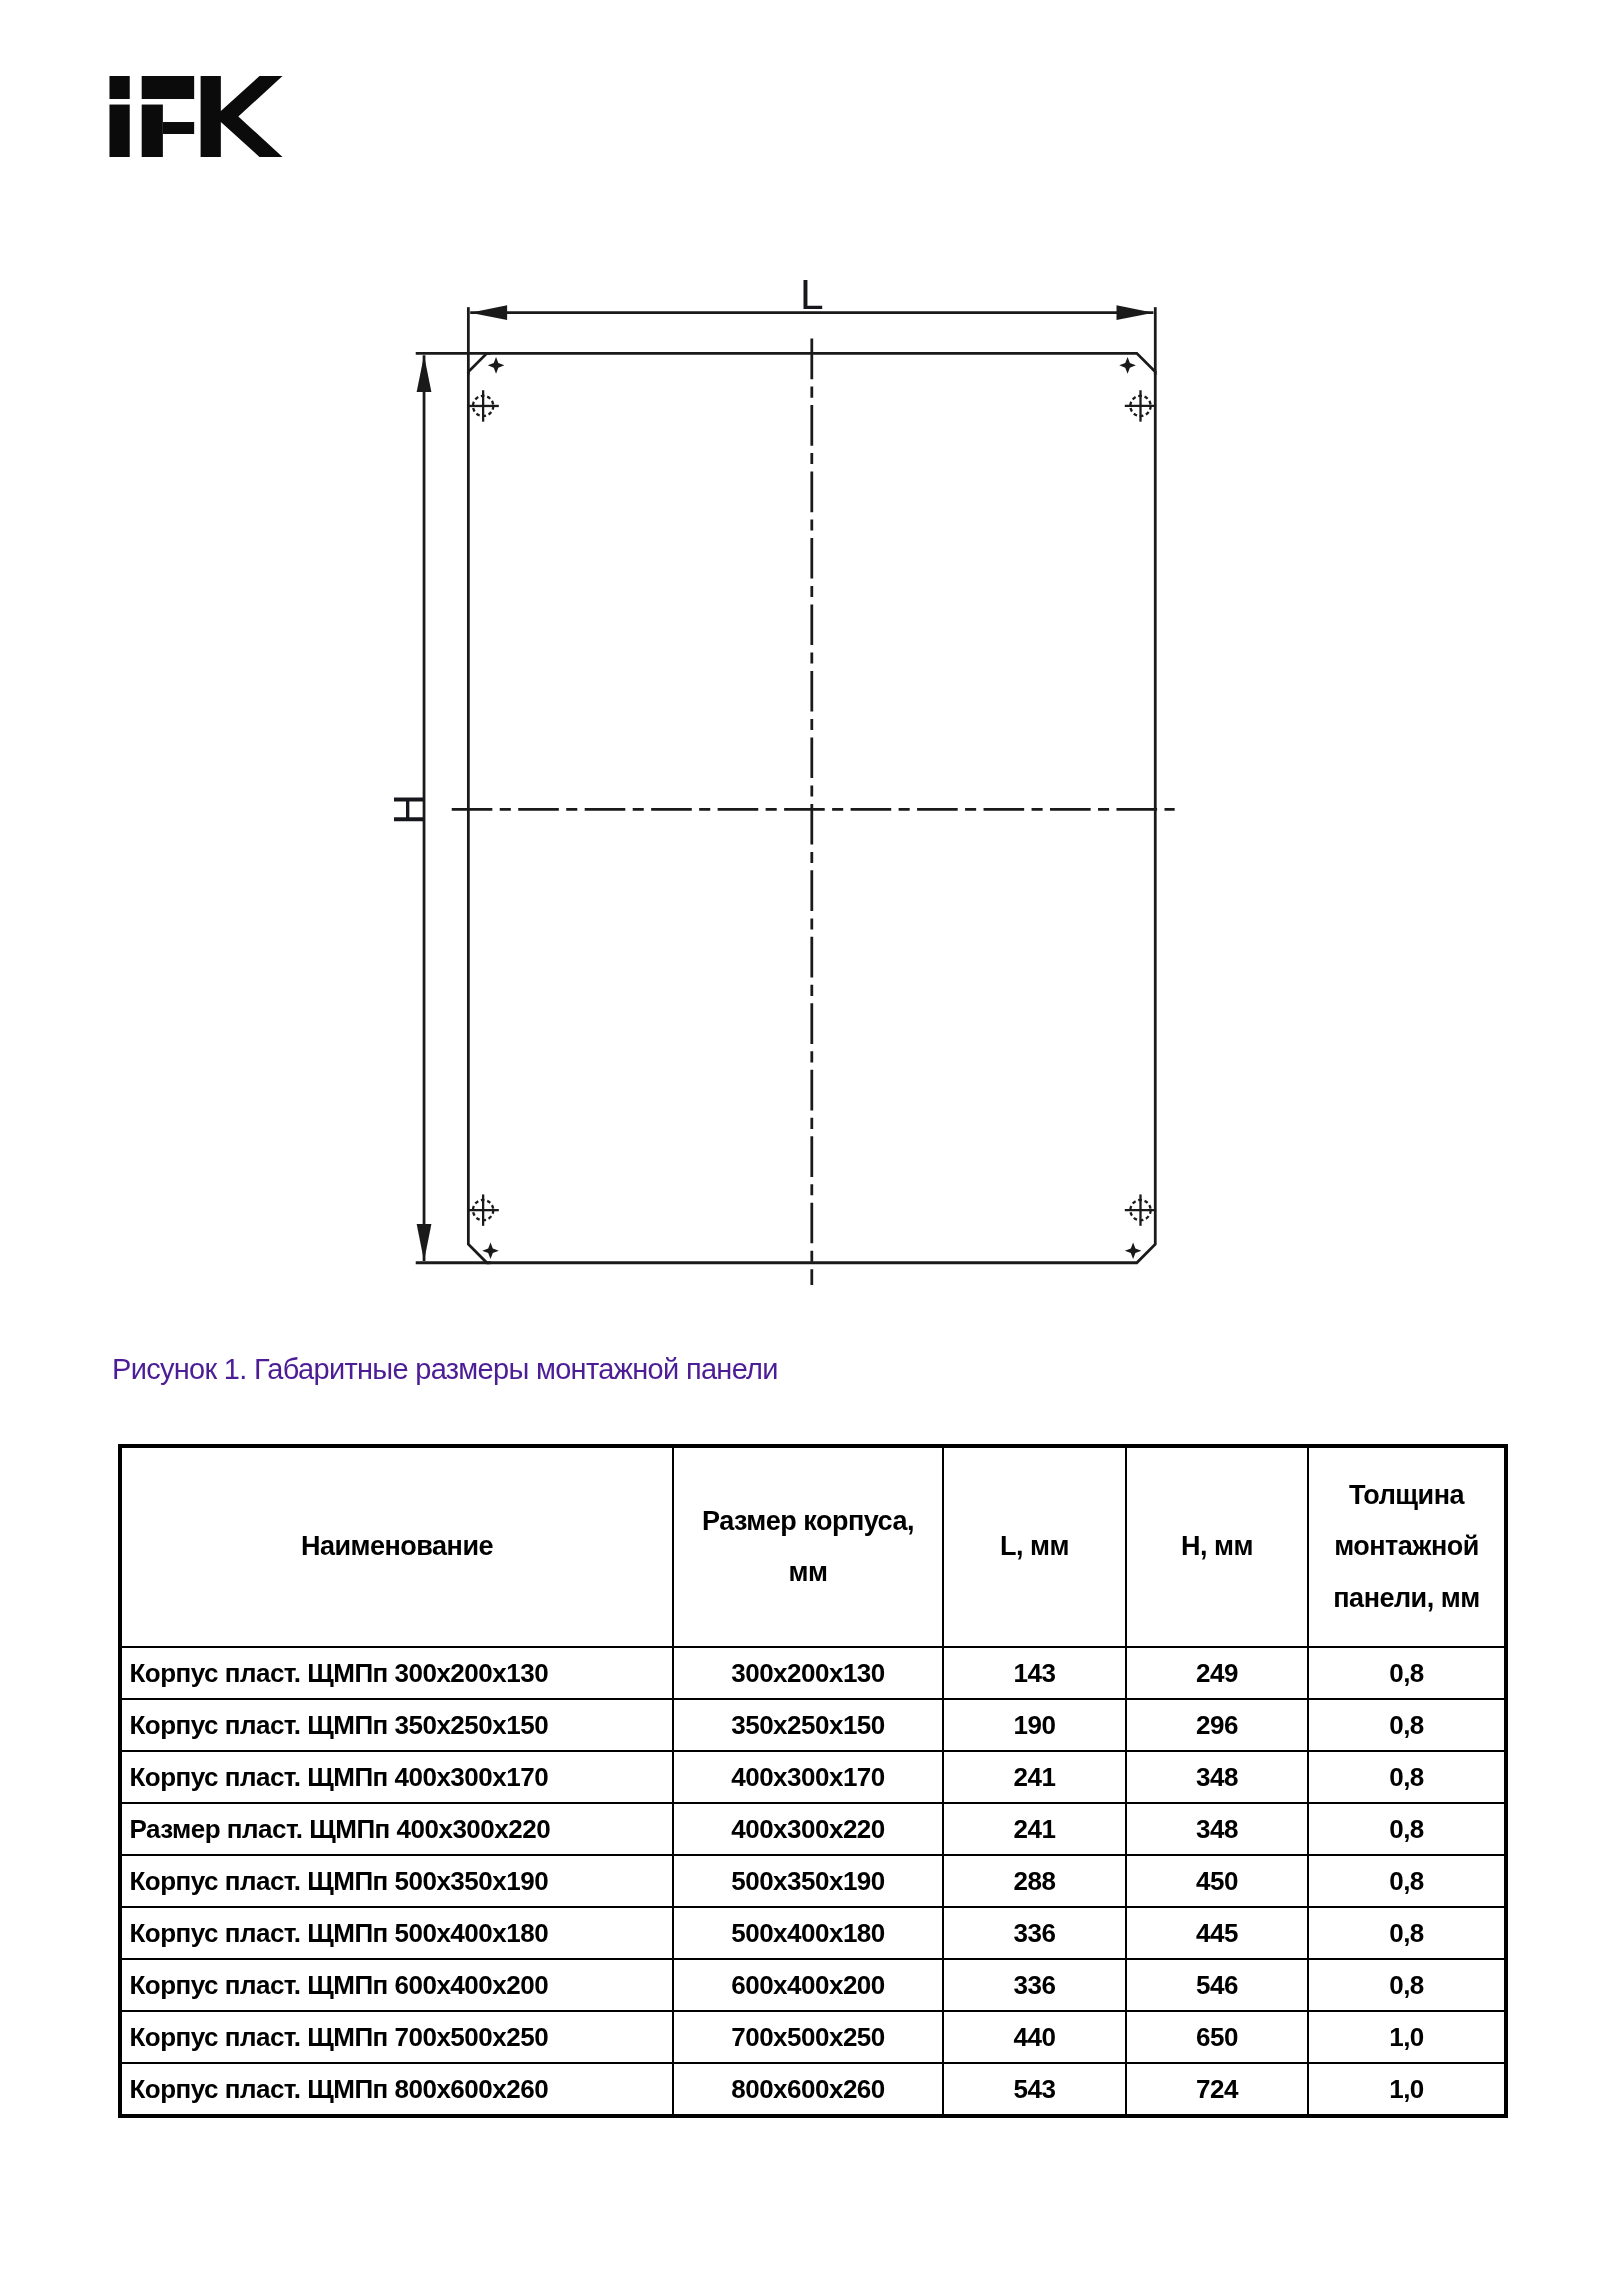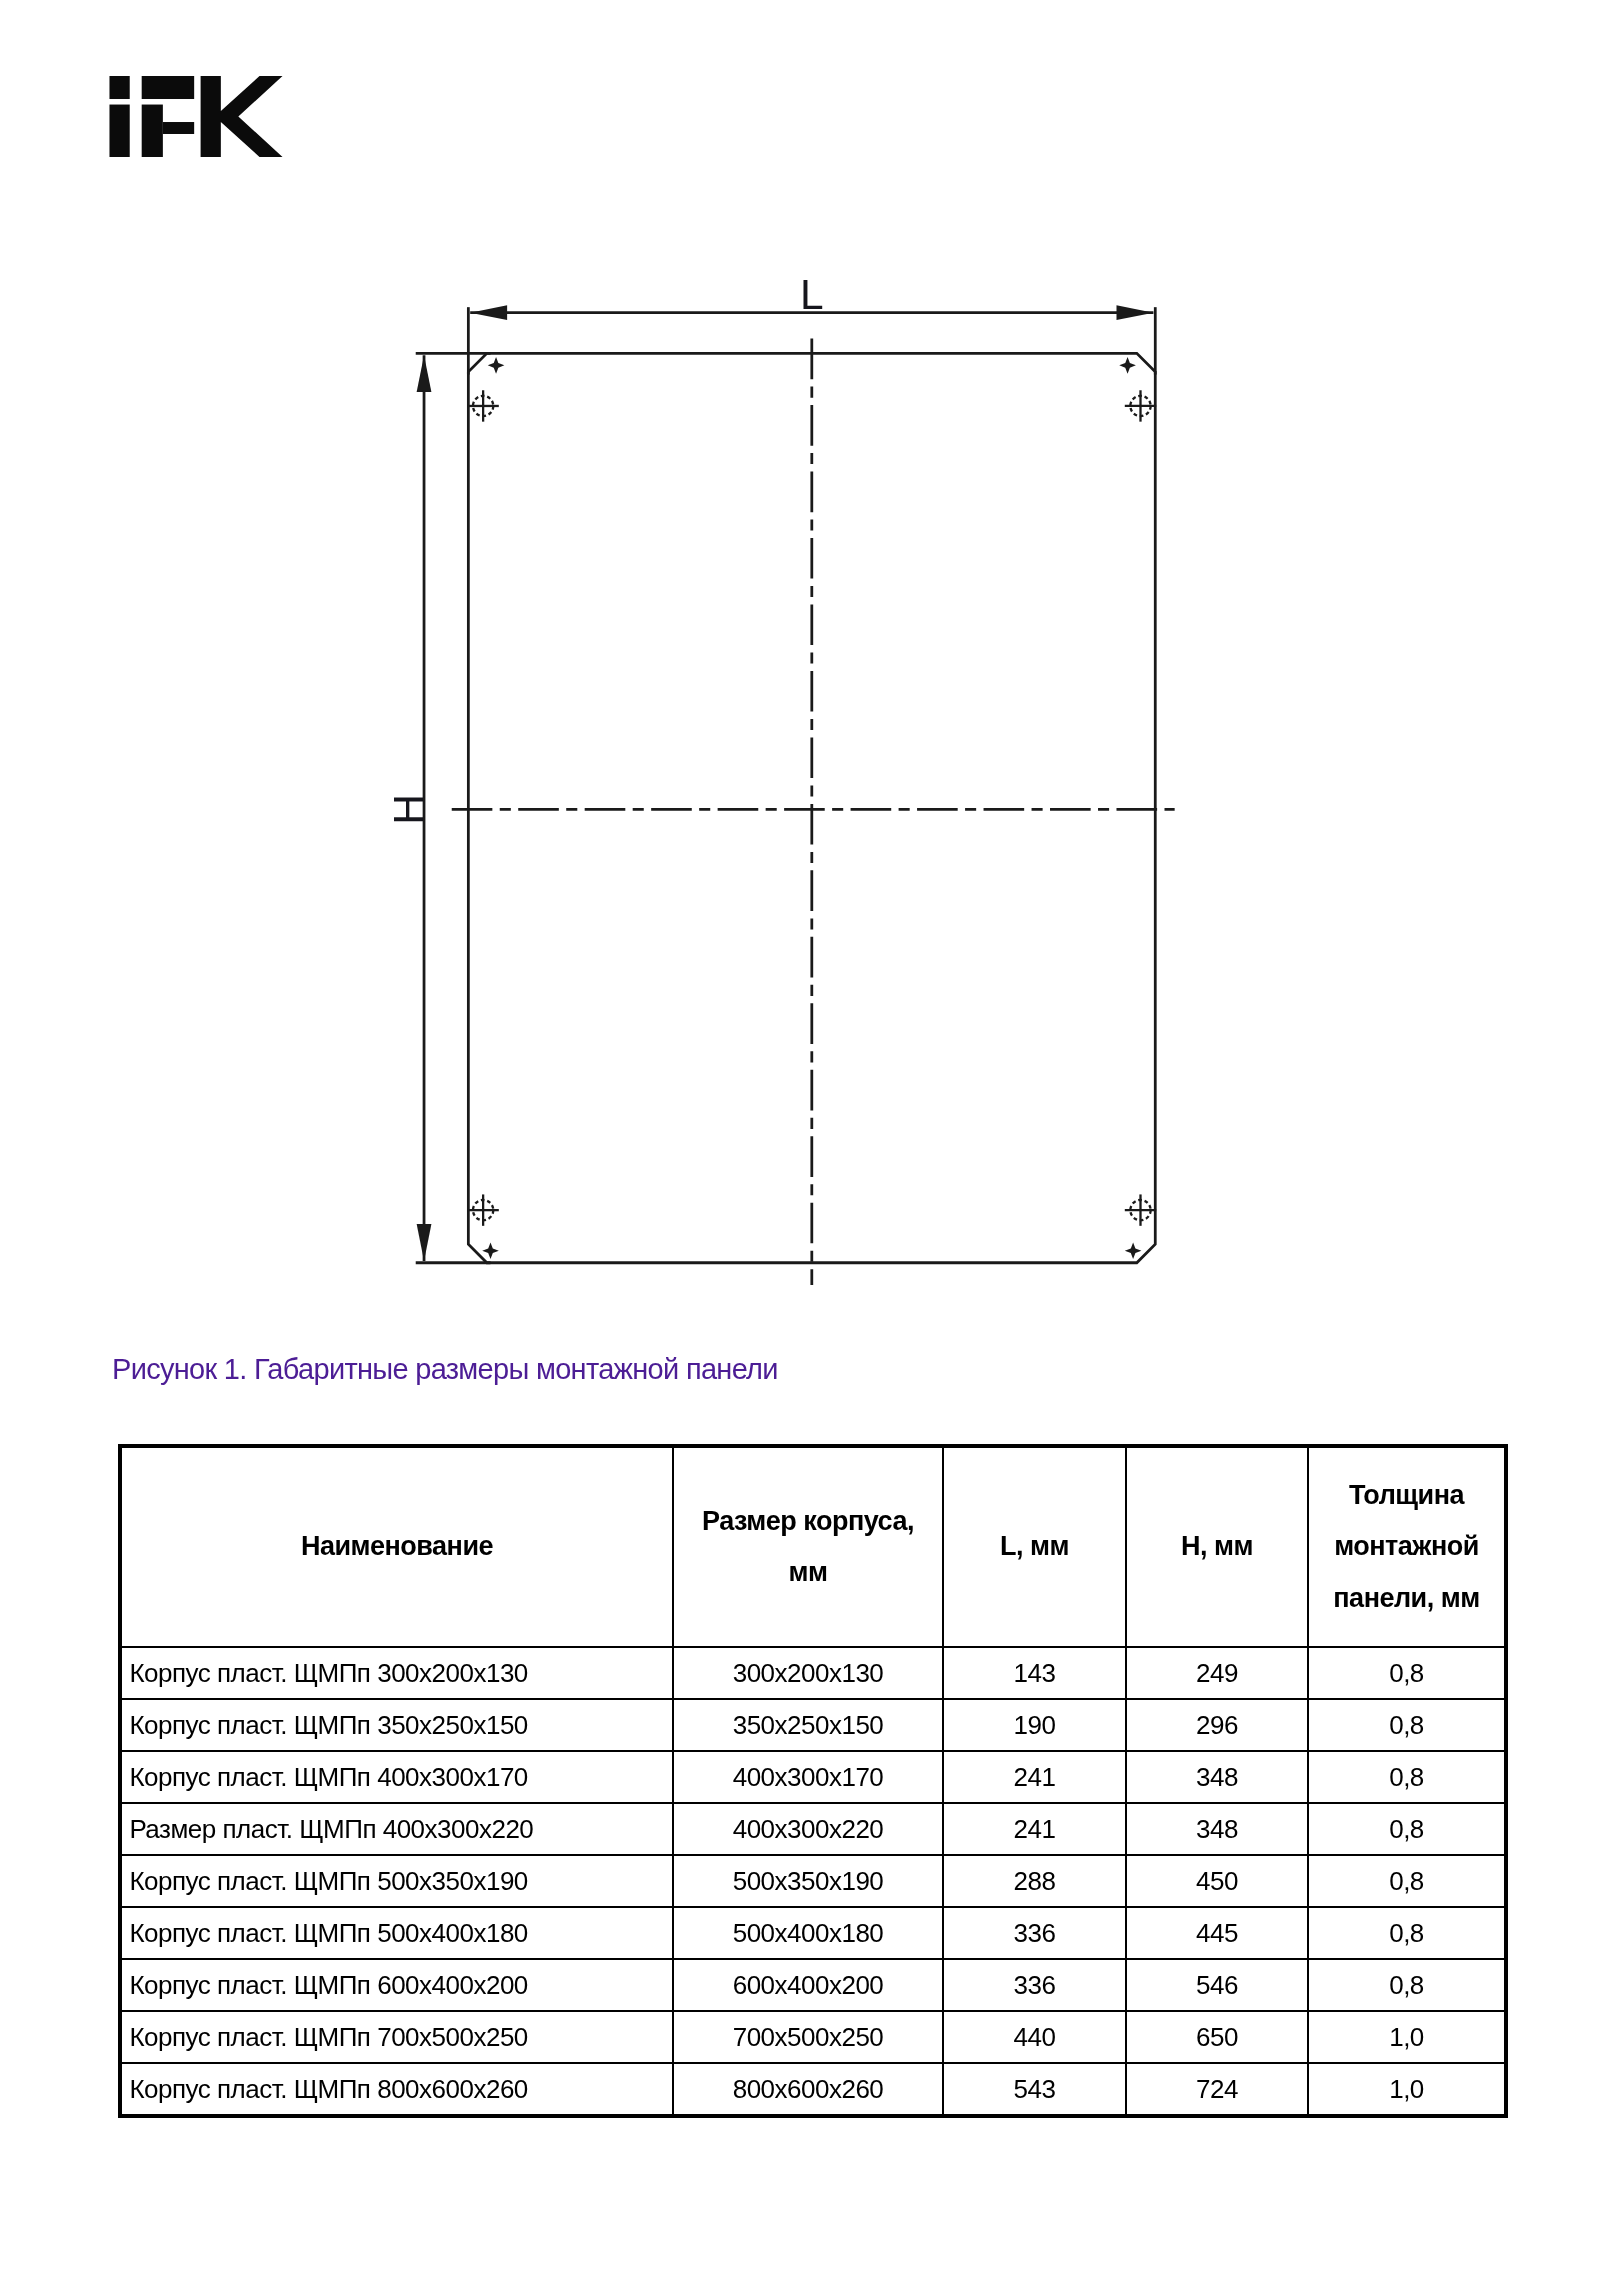--- a/index.html
+++ b/index.html
@@ -24,21 +24,21 @@
     border-collapse:collapse;table-layout:fixed;
     width:1386px;border:4.6px solid #000;
     font-family:"Liberation Sans", sans-serif;
   }
   table.dims th, table.dims td{border:2.8px solid #000;overflow:hidden;}
   table.dims th{
     height:198px;font-size:27px;font-weight:bold;line-height:1.9;
     text-align:center;vertical-align:middle;padding:0 16.6px;letter-spacing:-0.5px;
   }
   table.dims td{
-    height:50px;font-size:26px;font-weight:normal;
+    height:50px;font-size:26px;font-weight:bold;
     text-align:center;vertical-align:middle;padding:0;letter-spacing:-0.5px;
   }
   table.dims td.c-name{text-align:left;padding-left:7.4px;}
   .col-name{width:553px;}
   .col-size{width:270px;}
   .col-l{width:183px;}
   .col-h{width:182px;}
   .col-th{width:198px;}
   svg text{font-family:"Liberation Sans", sans-serif;}
 </style>

